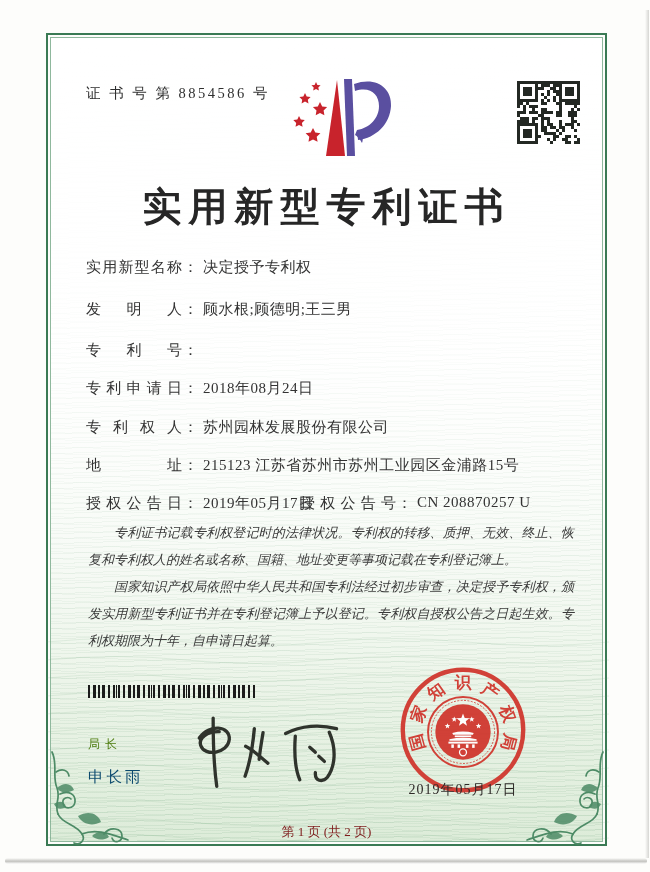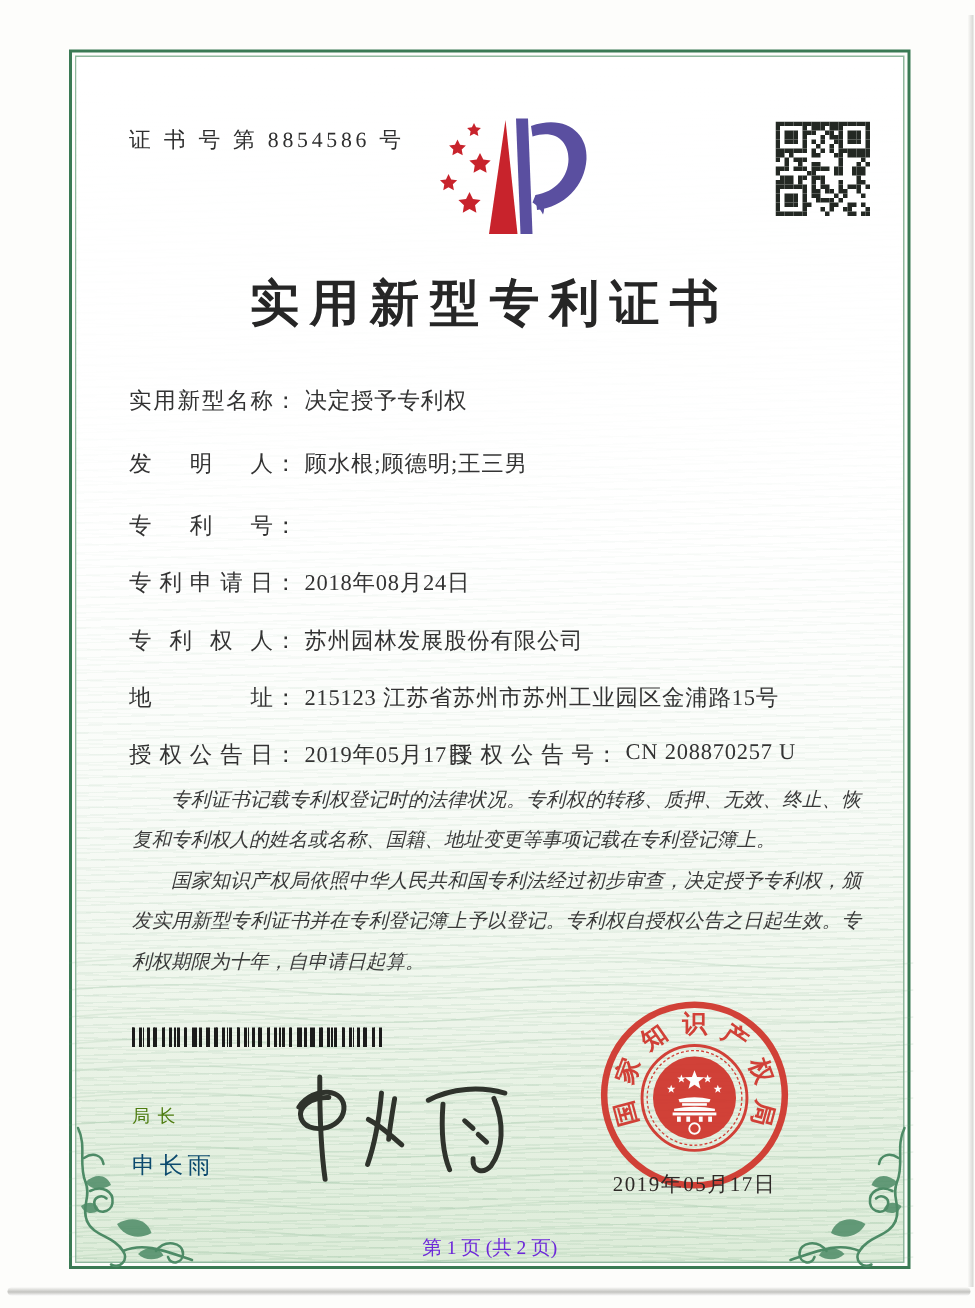--- a/index.html
+++ b/index.html
@@ -38,21 +38,21 @@
     background:linear-gradient(180deg,rgba(145,145,140,0) 0%,rgba(125,125,120,0.45) 55%,rgba(255,255,255,0.8) 100%);border-radius:3px;}
   .edge-right{position:absolute;top:10px;bottom:14px;right:1px;width:4px;
     background:linear-gradient(90deg,rgba(140,140,135,0),rgba(140,140,135,0.35));}
 
   
   .cert-no{position:absolute;left:86px;top:84px;font-size:14.5px;letter-spacing:2.5px;color:#2f2f2f;}
   .logo{position:absolute;left:280px;top:76px;width:118px;height:88px;}
   .qr{position:absolute;left:517px;top:81px;width:63px;height:63px;fill:#232823;}
   .title{
     position:absolute;left:46px;top:180px;width:561px;text-align:center;
-    font-size:33px;font-weight:700;letter-spacing:7px;color:#262626;
+    font-size:39px;font-weight:700;letter-spacing:7px;color:#262626;
   }
 
   
   .frow{position:absolute;left:86px;display:flex;align-items:flex-start;font-size:15px;color:#333;white-space:nowrap;}
   .flabel{display:inline-block;width:96px;text-align:justify;text-align-last:justify;}
   .fcolon{margin:0 5px 0 1px;}
   .fvalue{letter-spacing:0.5px;}
   .frow2{left:300px;}
 
   
@@ -76,21 +76,21 @@
   .director-name{position:absolute;left:88px;top:767px;font-size:15.5px;letter-spacing:3px;color:#0c4a6e;font-family:"Liberation Sans","DejaVu Sans",sans-serif;}
   .signature{position:absolute;left:185px;top:708px;width:160px;height:82px;transform:rotate(-3deg);}
 
   
   .seal{position:absolute;left:395px;top:662px;width:136px;height:136px;opacity:0.93;}
   .seal text{font-size:17px;font-weight:700;fill:var(--seal_red);font-family:"Liberation Serif","DejaVu Serif",serif;}
   .seal-date{position:absolute;left:390px;top:781px;width:146px;text-align:center;
     font-size:14px;letter-spacing:1px;color:#2e2a28;}
 
   
-  .footer{position:absolute;left:46px;top:823px;width:561px;text-align:center;font-size:13px;color:#6d28d9;}
+  .footer{position:absolute;left:46px;top:823px;width:561px;text-align:center;font-size:13px;color:#7f1d1d;}
 
   
   .flourish{position:absolute;width:92px;height:97px;}
   .flourish-left{left:48px;top:750px;}
   .flourish-right{left:515px;top:750px;transform:scaleX(-1);}
 </style>
 </head>
 <body>
 
 <div class="page">

